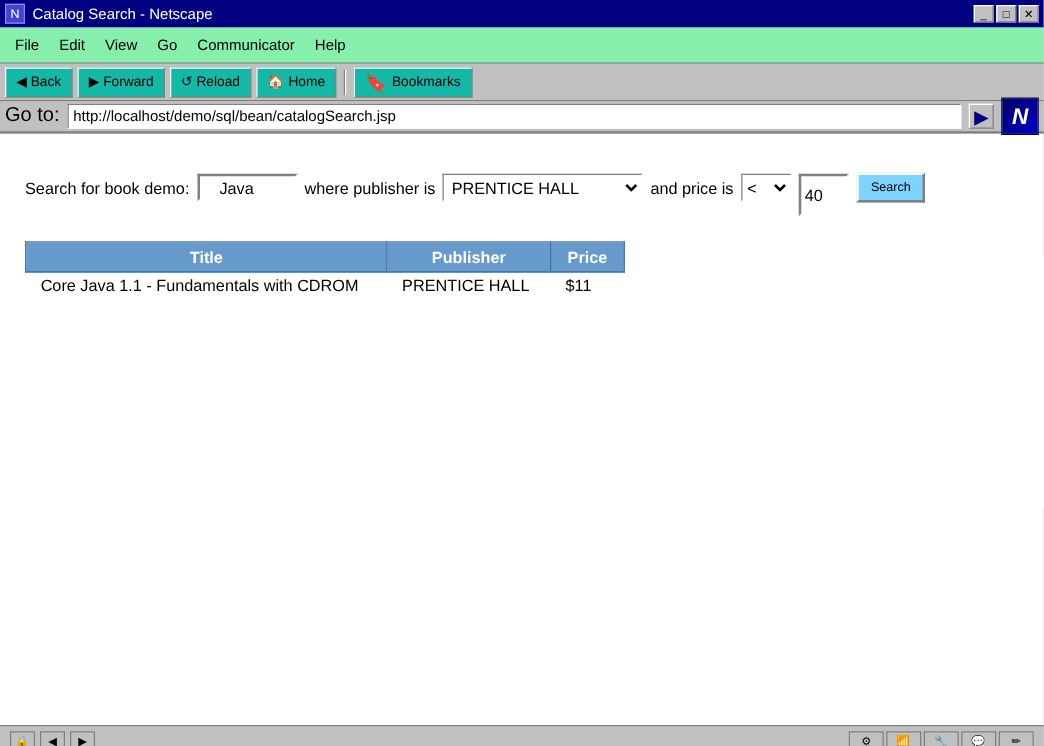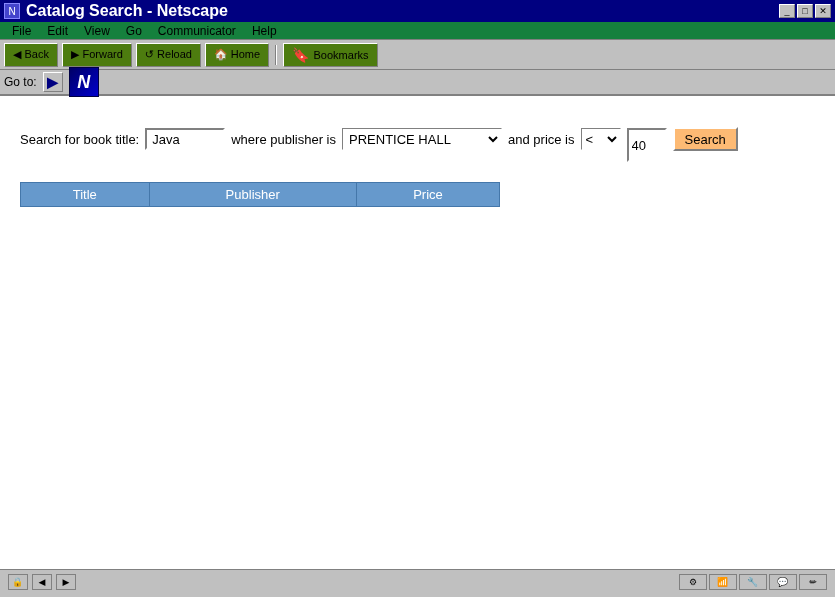--- a/index.html
+++ b/index.html
@@ -41,22 +41,22 @@
       background: #4444cc;
       border: 1px solid #8888ff;
       display: flex;
       align-items: center;
       justify-content: center;
       font-size: 10px;
       color: white;
     }
 
     .title-bar-title {
-      font-size: 16px;
-      font-weight: bold;
+      font-size: 12px;
+      font-weight: normal;
     }
 
     .title-bar-buttons {
       display: flex;
       gap: 2px;
     }
 
     .title-btn {
       width: 16px;
       height: 14px;
@@ -66,24 +66,24 @@
       display: flex;
       align-items: center;
       justify-content: center;
       font-size: 9px;
       cursor: pointer;
       color: black;
     }
 
     
     .menu-bar {
-      background: #15803d;
-      display: flex;
-      align-items: center;
-      height: 18px;
+      background: #86efac;
+      display: flex;
+      align-items: center;
+      height: 29px;
       padding: 0 4px;
       border-bottom: 1px solid #808080;
     }
 
     .menu-item {
       padding: 2px 8px;
       font-size: 12px;
       cursor: pointer;
     }
 
@@ -94,21 +94,21 @@
       align-items: center;
       height: 30px;
       padding: 2px 4px;
       gap: 4px;
       border-bottom: 1px solid #808080;
     }
 
     .toolbar-btn {
       height: 24px;
       padding: 0 8px;
-      background: #4d7c0f;
+      background: #14b8a6;
       border: 1px solid;
       border-color: #ffffff #808080 #808080 #ffffff;
       font-size: 11px;
       cursor: pointer;
       display: flex;
       align-items: center;
       gap: 4px;
     }
 
     .toolbar-separator {
@@ -123,21 +123,21 @@
       background: #c0c0c0;
       display: flex;
       align-items: center;
       height: 26px;
       padding: 2px 4px;
       gap: 6px;
       border-bottom: 2px solid #808080;
     }
 
     .location-label {
-      font-size: 12px;
+      font-size: 16px;
       white-space: nowrap;
     }
 
     .location-input {
       flex: 1;
       height: 20px;
       border: 1px solid;
       border-color: #808080 #ffffff #ffffff #808080;
       background: white;
       font-size: 12px;
@@ -180,21 +180,21 @@
       font-size: 13px;
       white-space: nowrap;
     }
 
     .search-input {
       width: 80px;
       height: 22px;
       border: 2px solid;
       border-color: #808080 #ffffff #ffffff #808080;
       font-size: 13px;
-      padding: 0 5px;
+      padding: 0 16px;
       background: white;
     }
 
     .publisher-select {
       height: 22px;
       border: 1px solid;
       border-color: #808080 #ffffff #ffffff #808080;
       font-size: 13px;
       background: white;
       padding: 0 2px;
@@ -217,42 +217,42 @@
       border-color: #808080 #ffffff #ffffff #808080;
       font-size: 13px;
       padding: 15px 3px;
       background: white;
       margin-top: 12px;
     }
 
     .search-btn {
       height: 24px;
       padding: 0 10px;
-      background: #fdba74;
+      background: #7dd3fc;
       border: 2px solid;
       border-color: #ffffff #808080 #808080 #ffffff;
-      font-size: 13px;
+      font-size: 10px;
       cursor: pointer;
     }
 
     
     .results-table {
       border-collapse: collapse;
       width: auto;
       min-width: 480px;
     }
 
     .results-table th {
       background: #6699cc;
       color: white;
       border: 1px solid #4477aa;
       padding: 4px 12px;
       text-align: center;
       font-size: 13px;
-      font-weight: normal;
+      font-weight: bold;
     }
 
     .results-table td {
       padding: 3px 12px;
       font-size: 13px;
       border: none;
     }
 
     .results-table tr:nth-child(even) td {
       background: #add8e6;
@@ -363,28 +363,29 @@
   <button class="toolbar-btn">🏠 Home</button>
   <div class="toolbar-separator"></div>
   <div class="toolbar-btn">
     <span class="bookmarks-icon">🔖</span>
     <span>Bookmarks</span>
   </div>
 </div>
 
 <div class="location-bar">
   <span class="location-label">Go to:</span>
+  <input class="location-input" type="text" value="http://localhost/demo/sql/bean/catalogSearch.jsp" style="">
   <div class="location-go-btn">▶</div>
   <div class="netscape-n">N</div>
 </div>
 
 <div class="content-area">
 
   <div class="search-form">
-    <span class="search-label">Search for book title:</span>
+    <span class="search-label">Search for book demo:</span>
     <input class="search-input" type="text" value="Java" style="">
     <span class="search-label">where publisher is</span>
     <select class="publisher-select">
       <option>PRENTICE HALL</option>
       <option>ADDISON WESLEY</option>
       <option>O'REILLY</option>
       <option>WILEY</option>
       <option>MCGRAW HILL</option>
     </select>
     <span class="search-label">and price is</span>
@@ -401,20 +402,25 @@
 
   <table class="results-table">
     <thead>
       <tr>
         <th>Title</th>
         <th>Publisher</th>
         <th>Price</th>
       </tr>
     </thead>
     <tbody id="results-tbody">
+    <tr>
+          <td>Core Java 1.1 - Fundamentals with CDROM</td>
+          <td>PRENTICE HALL</td>
+          <td>$11</td>
+        </tr>
       </tbody>
   </table>
 
 </div>
 
 <div class="status-bar">
   <div class="status-icons">
     <div class="status-icon-box">🔒</div>
     <div class="status-icon-box">◀</div>
     <div class="status-icon-box">▶</div>

